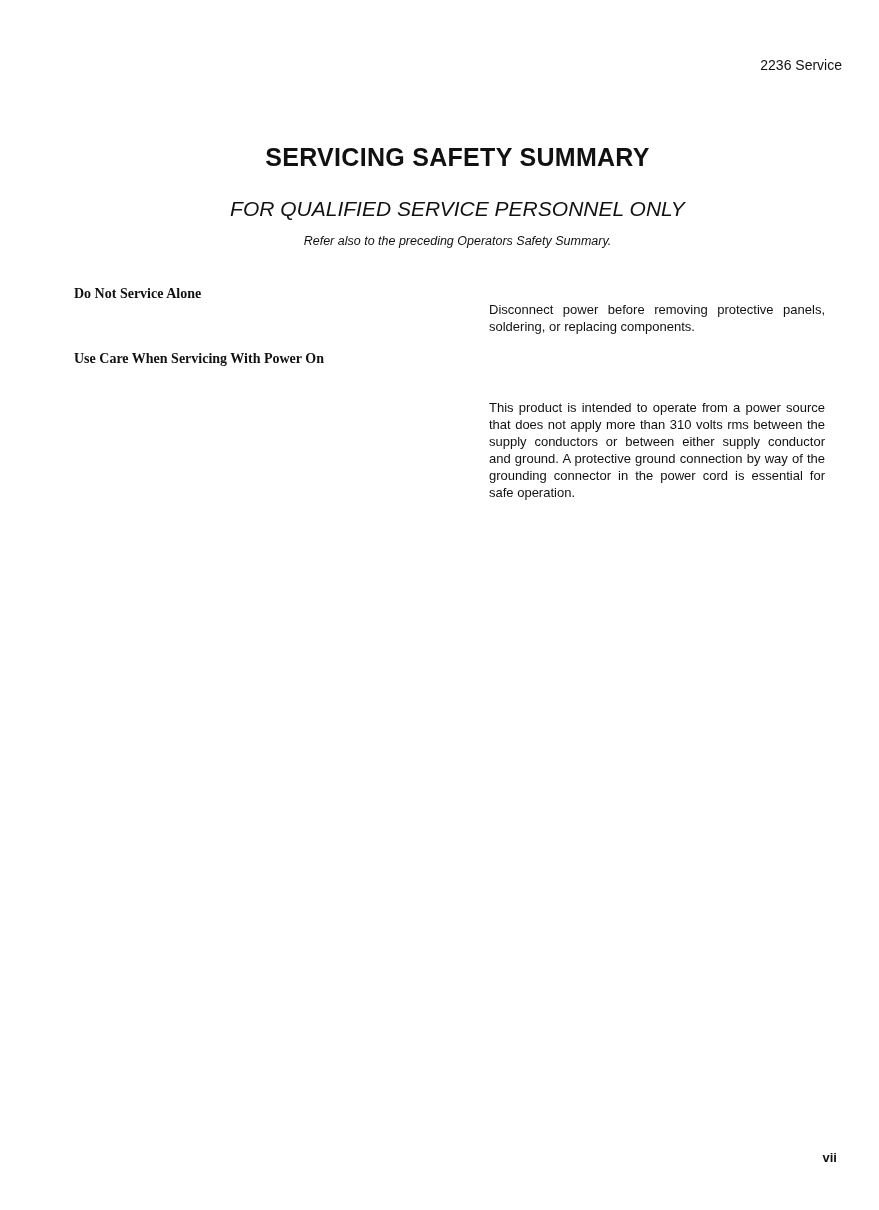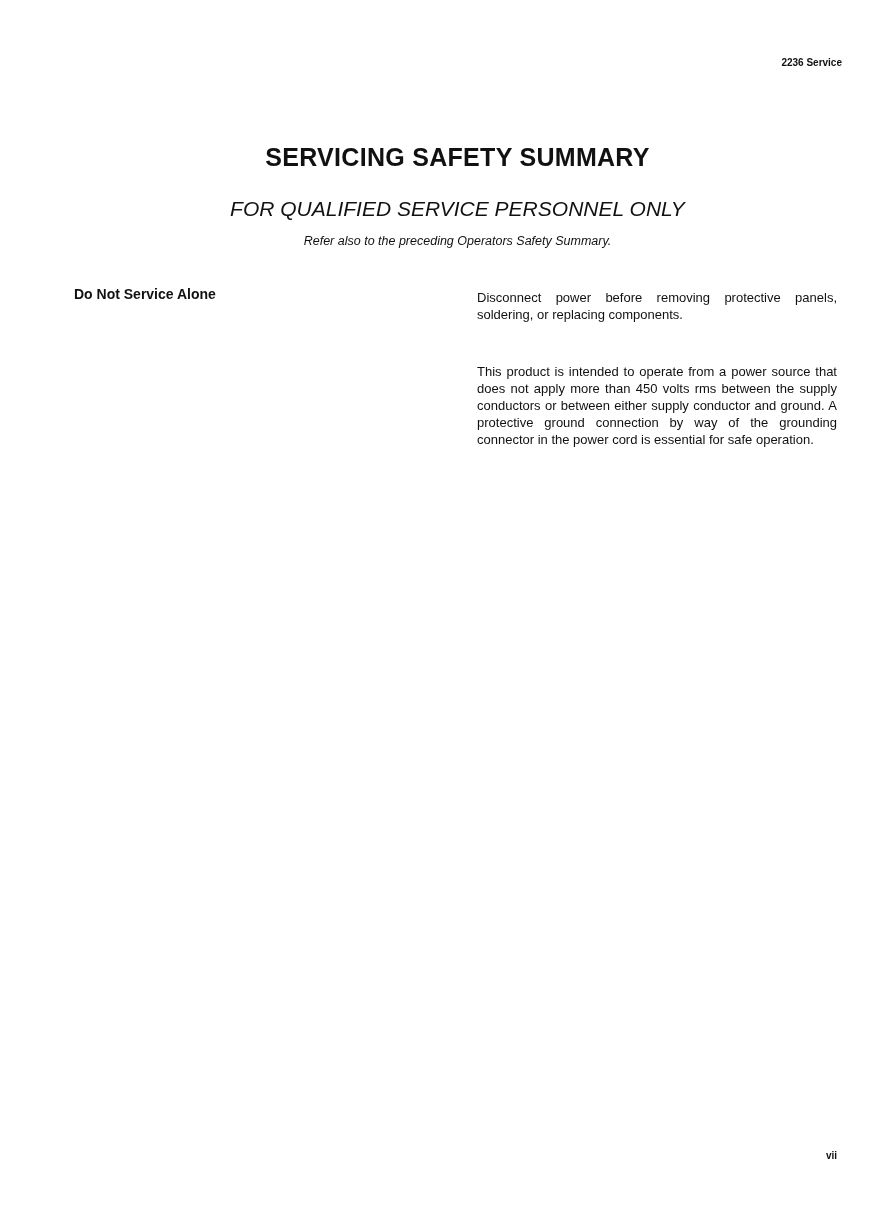--- a/index.html
+++ b/index.html
@@ -1,46 +1,47 @@
 <!DOCTYPE html>
 <html><head>
 <meta charset="utf-8">
 <style>
   html, body { margin: 0; padding: 0; background: #ffffff; }
   body { width: 879px; height: 1210px; position: relative; overflow: hidden;
          font-family: "Liberation Sans", sans-serif; color: #111; }
-  .running-head { position: absolute; top: 57px; right: 37px; font-weight: bold; font-size: 10px; }
+  .running-head { position: absolute; top: 57px; right: 37px; font-weight: normal; font-size: 14px; }
   .title { position: absolute; top: 143px; left: 0; width: 100%; text-align: center;
            font-weight: bold; font-size: 25px; letter-spacing: 0.3px; margin-left: 18px; }
   .subtitle { position: absolute; top: 197px; left: 0; width: 100%; text-align: center;
               font-style: italic; font-size: 21px; margin-left: 18px; }
   .note { position: absolute; top: 234px; left: 0; width: 100%; text-align: center;
           font-style: italic; font-size: 12.5px; margin-left: 18px; }
   .col { position: absolute; width: 368px; font-size: 13px; line-height: 17px; }
   .col-left { left: 74px; top: 285px; }
   .col-right { left: 473px; top: 285px; }
-  h2 { font-size: 14px; font-weight: bold; margin: 0 0 9px 0; line-height: 18px; }
-  p { margin: 4px; text-align: justify; }
+  h2 { font-size: 14px; font-weight: bold; margin: 0 0 9px 0; line-height: 18px; font-family: Liberation Serif, serif; }
+  p { margin: 16px; text-align: justify; }
   .gap-big { height: 38px; }
   .gap-mid { height: 32px; }
-  .folio { position: absolute; top: 1150px; right: 42px; font-weight: bold; font-size: 10px; }
+  .folio { position: absolute; top: 1150px; right: 42px; font-weight: bold; font-size: 13px; }
 </style>
 </head>
 <body>
 
 <div class="running-head">2236 Service</div>
 
 <div class="title">SERVICING SAFETY SUMMARY</div>
 <div class="subtitle">FOR QUALIFIED SERVICE PERSONNEL ONLY</div>
 <div class="note">Refer also to the preceding Operators Safety Summary.</div>
 
 <div class="col col-left">
   <h2>Do Not Service Alone</h2>
   <div class="gap-big"></div>
+  <h2>Use Care When Servicing With Power On</h2>
 </div>
 
 <div class="col col-right">
   <p>Disconnect power before removing protective panels, soldering, or replacing components.</p>
   <div class="gap-mid"></div>
-  <p>This product is intended to operate from a power source that does not apply more than 450 volts rms between the supply conductors or between either supply conductor and ground. A protective ground connection by way of the grounding connector in the power cord is essential for safe operation.</p>
+  <p>This product is intended to operate from a power source that does not apply more than 310 volts rms between the supply conductors or between either supply conductor and ground. A protective ground connection by way of the grounding connector in the power cord is essential for safe operation.</p>
 </div>
 
 <div class="folio">vii</div>
 
 </body></html>

